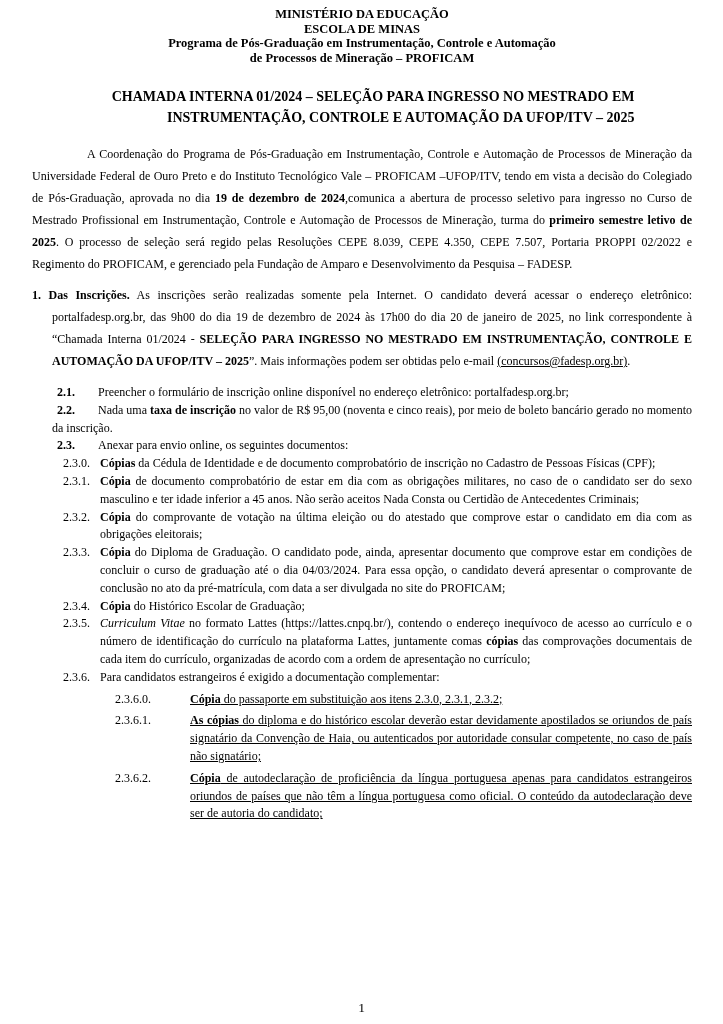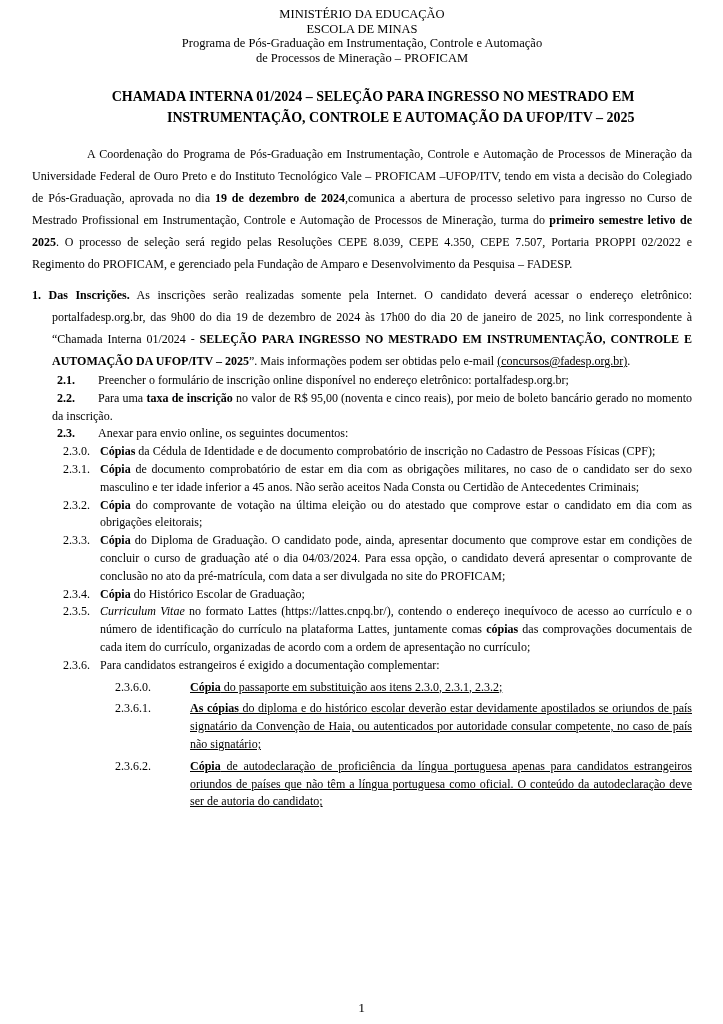--- a/index.html
+++ b/index.html
@@ -5,34 +5,34 @@
   * { margin:0; padding:0; box-sizing:border-box; }
   html,body { background:#888; }
   .page {
     width:723px; height:1024px;
     background:#ffffff; color:#000000;
     font-family:"Liberation Serif", serif;
     position:relative; margin:0 auto;
     padding:7px 31px 0 32px;
     overflow:hidden;
   }
-  .letterhead { text-align:center; font-weight:400; font-size:12.5px; line-height:14.5px; }
+  .letterhead { text-align:center; font-weight:700; font-size:12.5px; line-height:14.5px; }
   .doc-title {
     text-align:right; font-weight:700; font-size:14px; line-height:20.5px;
     max-width:545px; margin:22px auto 0;
   }
   .body { font-size:12px; text-align:justify; }
   .intro { line-height:22px; margin-top:15px; text-indent:55px; }
   .hang  { line-height:22px; padding-left:20px; text-indent:-20px; }
   .sec1  { margin-top:9px; }
   .sec2  { margin-top:12px; }
   .item  { line-height:17.8px; }
   .l2 { margin-left:20px; text-indent:5px; }
   .l2 .num { display:inline-block; width:41px; text-indent:0; font-weight:700; }
-  .first-l2 { }
+  .first-l2 { margin-top:12px; }
   .l3 { margin-left:68px; text-indent:-37px; }
   .l3 .num { display:inline-block; width:37px; text-indent:0;font-family:Liberation Serif, serif; }
   .l4 { margin-left:158px; text-indent:-75px; margin-top:4px;text-decoration:underline; }
   .l4 .num { display:inline-block; width:75px; text-indent:0; }
   .b { font-weight:700; }
   .i { font-style:italic; }
   .u { text-decoration:underline; }
   .pagenum {
     position:absolute; left:0; right:0; bottom:8px;
     text-align:center; font-size:13.5px;
@@ -54,21 +54,21 @@
 
   <p class="body intro"><span>A Coordenação do Programa de Pós-Graduação em Instrumentação, Controle e Automação de Processos de Mineração da Universidade Federal de Ouro Preto e do Instituto Tecnológico Vale – PROFICAM –UFOP/ITV, tendo em vista a decisão do Colegiado de Pós-Graduação, aprovada no dia </span><span class="b">19 de dezembro de 2024</span><span>,comunica a abertura de processo seletivo para ingresso no Curso de Mestrado Profissional em Instrumentação, Controle e Automação de Processos de Mineração, turma do </span><span class="b">primeiro semestre letivo de 2025</span><span>. O processo de seleção será regido pelas Resoluções CEPE 8.039, CEPE 4.350, CEPE 7.507, Portaria PROPPI 02/2022 e Regimento do PROFICAM, e gerenciado pela Fundação de Amparo e Desenvolvimento da Pesquisa – FADESP.</span></p>
 
   <p class="body hang sec1"><span class="b">1. Das Inscrições.</span><span> As inscrições serão realizadas somente pela Internet. O candidato deverá acessar o endereço eletrônico: portalfadesp.org.br, das 9h00 do dia 19 de dezembro de 2024 às 17h00 do dia 20 de janeiro de 2025, no link correspondente à “Chamada Interna 01/2024 - </span><span class="b">SELEÇÃO PARA INGRESSO NO MESTRADO EM INSTRUMENTAÇÃO, CONTROLE E AUTOMAÇÃO DA UFOP/ITV – 2025</span><span>”. Mais informações podem ser obtidas pelo e-mail </span><span class="u">(concursos@fadesp.org.br)</span><span>.</span></p>
 
 
   <div class="body item l2 first-l2">
     <span class="num">2.1.</span><span><span>Preencher o formulário de inscrição online disponível no endereço eletrônico: portalfadesp.org.br;</span></span>
   </div>
   <div class="body item l2">
-    <span class="num">2.2.</span><span><span>Para uma </span><span class="b">taxa de inscrição</span><span> no valor de R$ 95,00 (noventa e cinco reais), por meio de boleto bancário gerado no momento da inscrição.</span></span>
+    <span class="num">2.2.</span><span><span>Nada uma </span><span class="b">taxa de inscrição</span><span> no valor de R$ 95,00 (noventa e cinco reais), por meio de boleto bancário gerado no momento da inscrição.</span></span>
   </div>
   <div class="body item l2">
     <span class="num">2.3.</span><span><span>Anexar para envio online, os seguintes documentos:</span></span>
   </div>
 
   <div class="body item l3">
     <span class="num">2.3.0.</span><span><span class="b">Cópias</span><span> da Cédula de Identidade e de documento comprobatório de inscrição no Cadastro de Pessoas Físicas (CPF);</span></span>
   </div>
   <div class="body item l3">
     <span class="num">2.3.1.</span><span><span class="b">Cópia</span><span> de documento comprobatório de estar em dia com as obrigações militares, no caso de o candidato ser do sexo masculino e ter idade inferior a 45 anos. Não serão aceitos Nada Consta ou Certidão de Antecedentes Criminais;</span></span>

